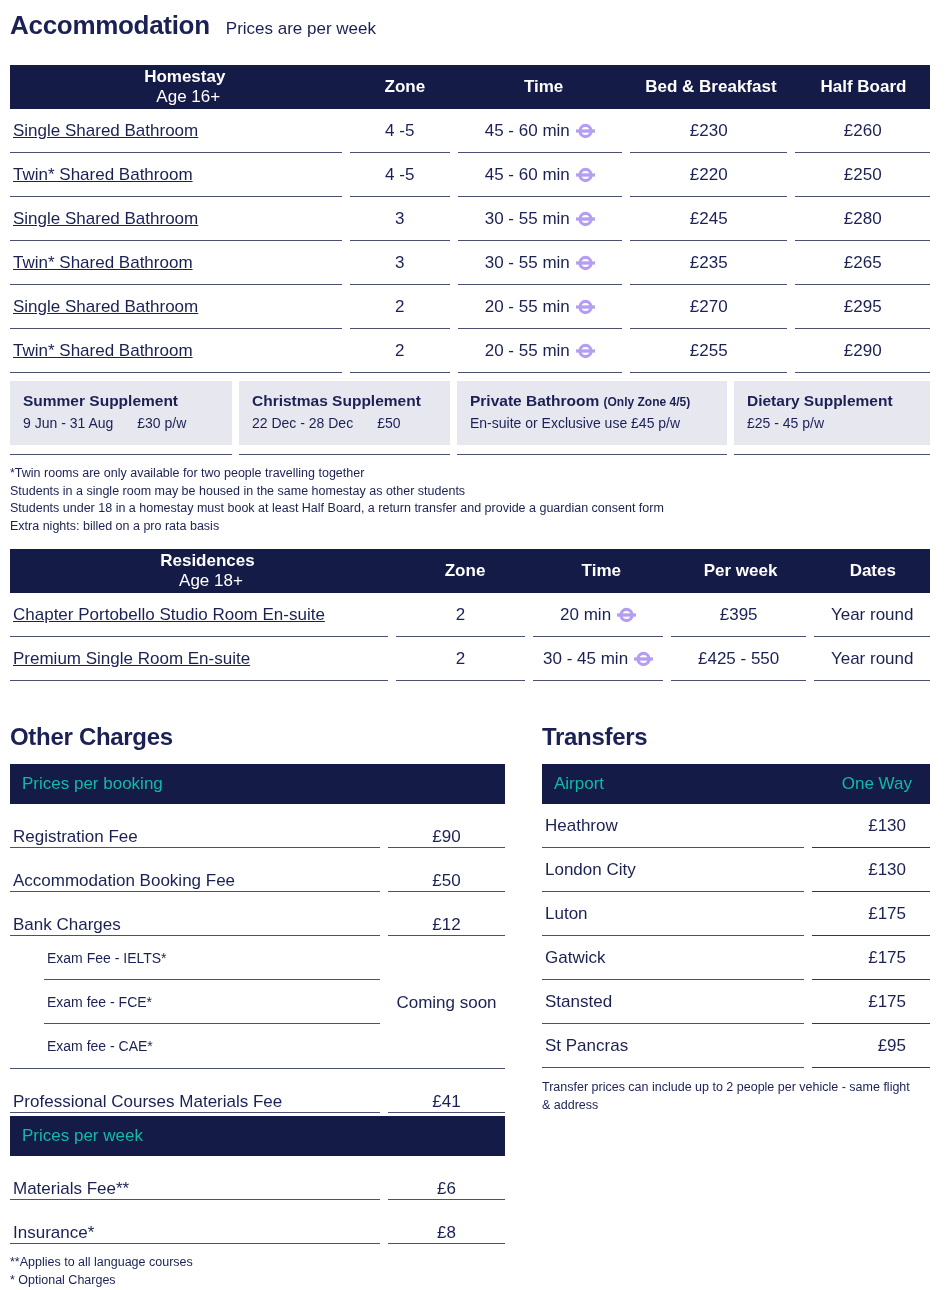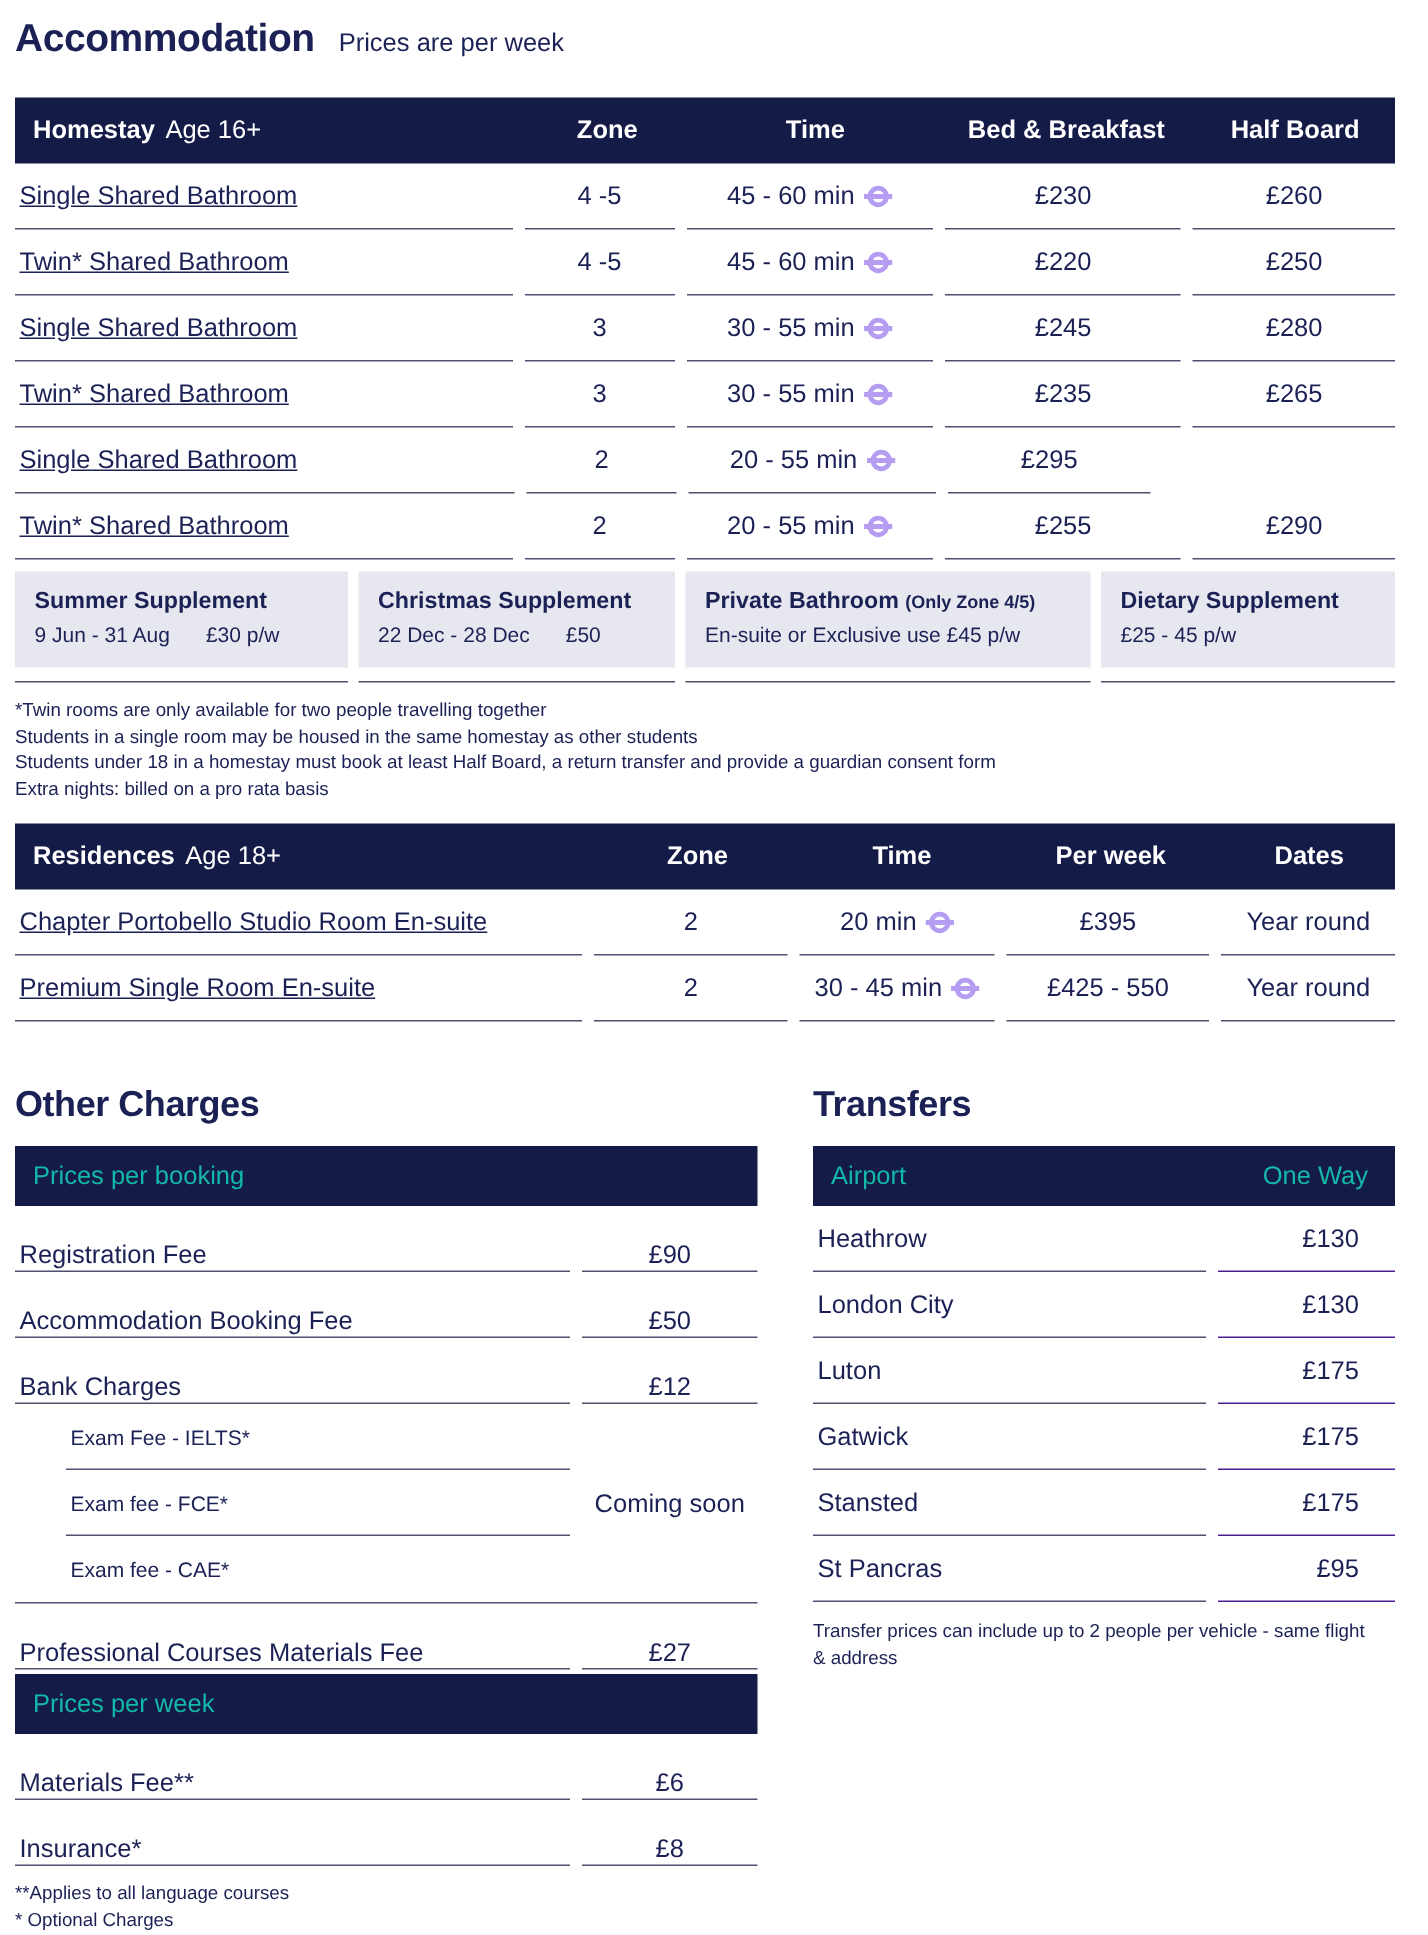--- a/index.html
+++ b/index.html
@@ -15,21 +15,21 @@
   .h2{font-size:24px;font-weight:bold;letter-spacing:-0.3px;margin:0 0 13px 0;}
 
   
   .thead{display:flex;align-items:center;background:#141b47;color:#ffffff;
          height:44px;font-size:17px;font-weight:bold;column-gap:8px;}
   .trow{display:flex;align-items:stretch;column-gap:8px;height:44px;font-size:17px;}
   .cell{display:flex;align-items:center;border-bottom:1px solid #4c5170;}
   .thead .cell{border-bottom:none;}
   .center{justify-content:center;text-align:center;}
   .timecell{display:flex;align-items:center;justify-content:center;gap:6px;}
-  .namepad{padding-left:12px;}
+  .namepad{padding-left:12px;flex-direction:column;}
   .bodyname{padding-left:3px;text-decoration:underline;}
   .title-rest{font-weight:normal;margin-left:7px;}
 
   
   .hs-name{width:330px;}
   .hs-zone{width:100px;}
   .hs-time{width:165px;}
   .hs-bnb{width:158px;}
   .hs-half{width:135px;}
 
@@ -166,20 +166,21 @@
     <div class="trow">
       <div class="cell hs-name bodyname">Single Shared Bathroom</div>
       <div class="cell hs-zone center">2</div>
       <div class="cell hs-time timecell">
         <span>20 - 55 min</span>
         <svg class="roundel" viewBox="0 0 26 22">
             <circle cx="13" cy="11" r="7.6" fill="none" stroke="#b59df2" stroke-width="4.4"></circle>
             <rect x="0" y="8.7" width="26" height="4.6" fill="#b59df2"></rect>
           </svg>
       </div>
+      <div class="cell hs-bnb center">£270</div>
       <div class="cell hs-half center">£295</div>
     </div>
     <div class="trow">
       <div class="cell hs-name bodyname">Twin* Shared Bathroom</div>
       <div class="cell hs-zone center">2</div>
       <div class="cell hs-time timecell">
         <span>20 - 55 min</span>
         <svg class="roundel" viewBox="0 0 26 22">
             <circle cx="13" cy="11" r="7.6" fill="none" stroke="#b59df2" stroke-width="4.4"></circle>
             <rect x="0" y="8.7" width="26" height="4.6" fill="#b59df2"></rect>
@@ -302,21 +303,21 @@
         <div class="exam-left">
           <div class="exam-sub linebelow">Exam Fee - IELTS*</div>
           <div class="exam-sub linebelow">Exam fee - FCE*</div>
           <div class="exam-sub">Exam fee - CAE*</div>
         </div>
         <div class="exam-right">Coming soon</div>
       </div>
 
       <div class="oc-row">
         <div class="oc-label">Professional Courses Materials Fee</div>
-        <div class="oc-value">£27</div>
+        <div class="oc-value">£41</div>
       </div>
 
       <div class="bar week-bar">
         <span class="bar-label">Prices per week</span>
       </div>
 
       <div class="oc-row">
         <div class="oc-label">Materials Fee**</div>
         <div class="oc-value">£6</div>
       </div>

